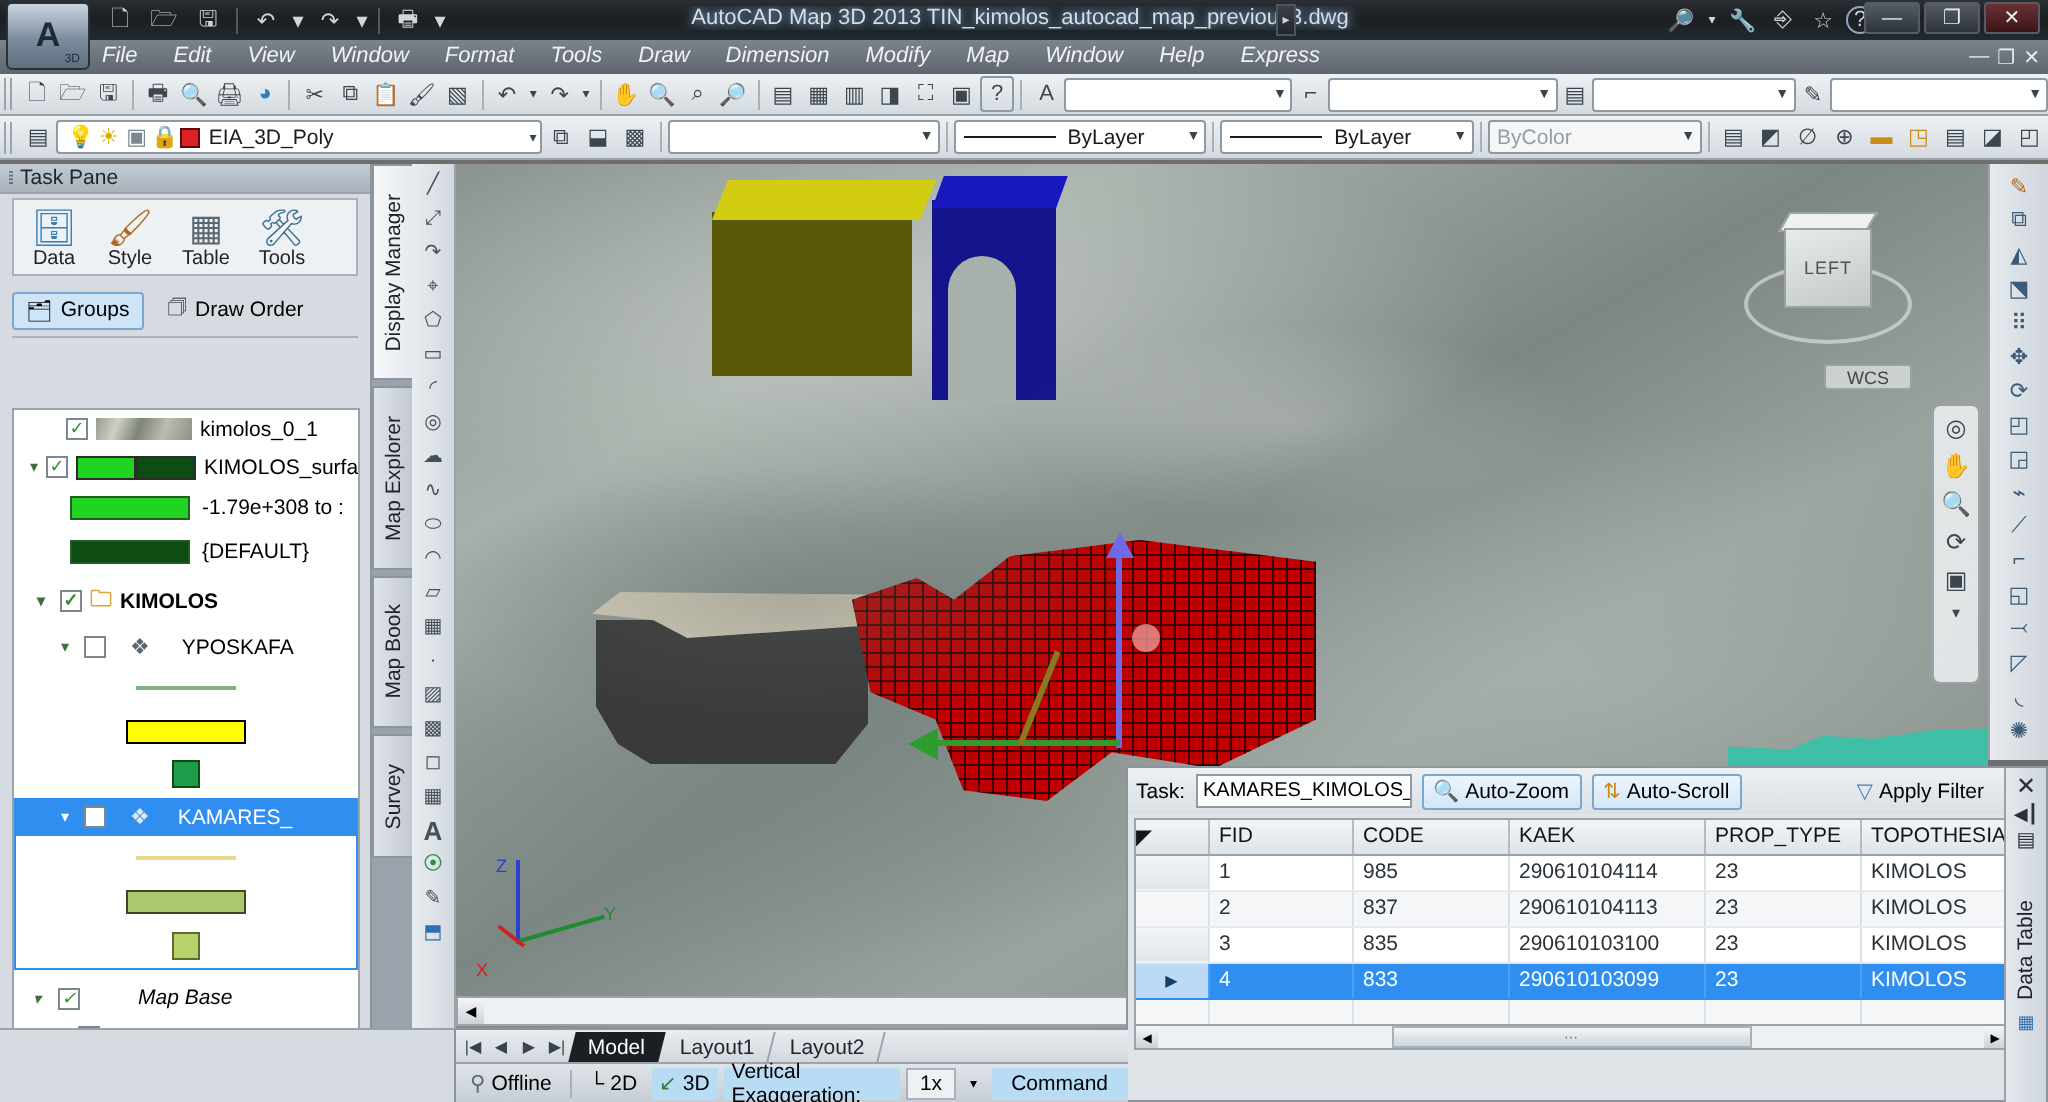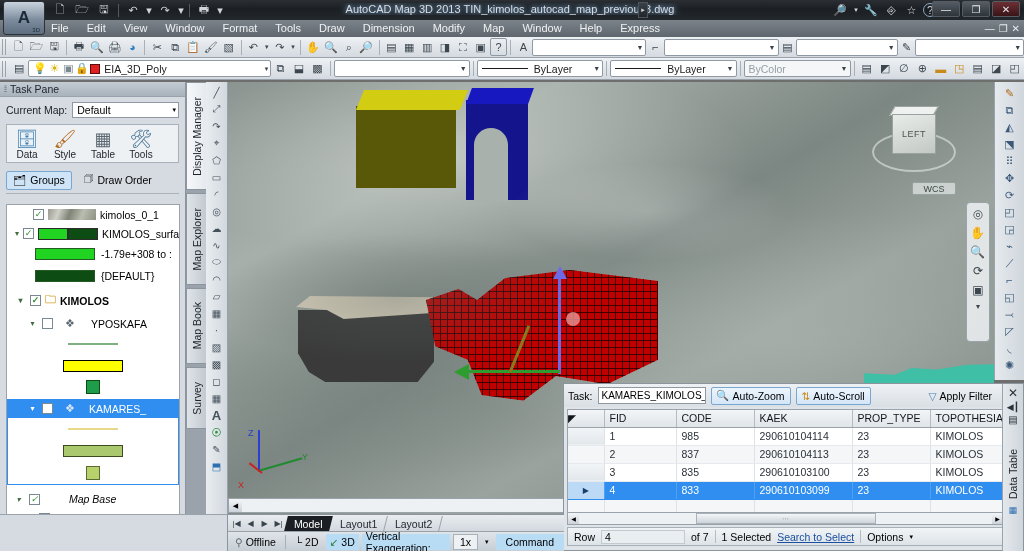--- a/index.html
+++ b/index.html
@@ -66,21 +66,21 @@
     background: linear-gradient(to bottom,#555c64,#2e343a);
     color: #e6eaee; font-size: 10px;
     display: flex; align-items: center; justify-content: center;
   }
   .wbtn.close { background: linear-gradient(to bottom,#6b3034,#3a1418); }
 
   
   .menubar {
     position: absolute; left: 0; top: 20px; width: 1024px; height: 17px;
     background: linear-gradient(to bottom,#7b838b,#5f666d);
-    display: flex; align-items: center; padding-left: 42px;
+    display: flex; align-items: center; padding-left: 42px; font-style: italic;
   }
   .menubar .mi {
     padding: 0 9px; height: 17px; line-height: 17px;
     color: #f0f2f4; font-size: 11px; white-space: nowrap;
   }
   .menu-right { position:absolute; right:4px; top:20px; height:17px;
     display:flex; align-items:center; gap:4px; color:#e6eaee; font-size:10px;}
 
   
   .tbrow {
@@ -486,27 +486,20 @@
     <div class="tbi">◪</div>
     <div class="tbi">◰</div>
   </div>
 
   <div class="taskpane">
     <div class="tp-title">
       <span class="dots">⦙⦙</span>
       <span>Task Pane</span>
     </div>
 
-    <div class="tp-row">
-      <label>Current Map:</label>
-      <div class="tp-combo">
-        <span>Default</span>
-        <span class="arrow">▾</span>
-      </div>
-    </div>
 
     <div class="tp-tools">
       <div class="tp-tool">
         <div class="ic" style="color:#3b7fb5">🗄</div>
         <div class="lb">Data</div>
       </div>
       <div class="tp-tool">
         <div class="ic" style="color:#b06a1e">🖌</div>
         <div class="lb">Style</div>
       </div>
@@ -849,31 +842,20 @@
       <div class="thumb"></div>
       <div class="bbtn">▼</div>
     </div>
 
     <div class="dt-hscroll">
       <div class="lbtn">◀</div>
       <div class="thumb2">⋯</div>
       <div class="rbtn">▶</div>
     </div>
 
-    <div class="dt-status">
-      <span>Row</span>
-      <span class="rowbox">4</span>
-      <span>of 7</span>
-      <span class="vsep"></span>
-      <span>1 Selected</span>
-      <span class="lnk">Search to Select</span>
-      <span class="vsep"></span>
-      <span>Options</span>
-      <span style="font-size:7px">▾</span>
-    </div>
 
     <div class="dt-right">
       <div class="x">✕</div>
       <div class="x" style="font-size:9px">◀┃</div>
       <div class="x" style="font-size:10px">▤</div>
       <div class="vtxt">Data Table</div>
       <div class="x" style="font-size:9px;color:#2f6fb0;margin-top:4px">▦</div>
     </div>
   </div>
 

